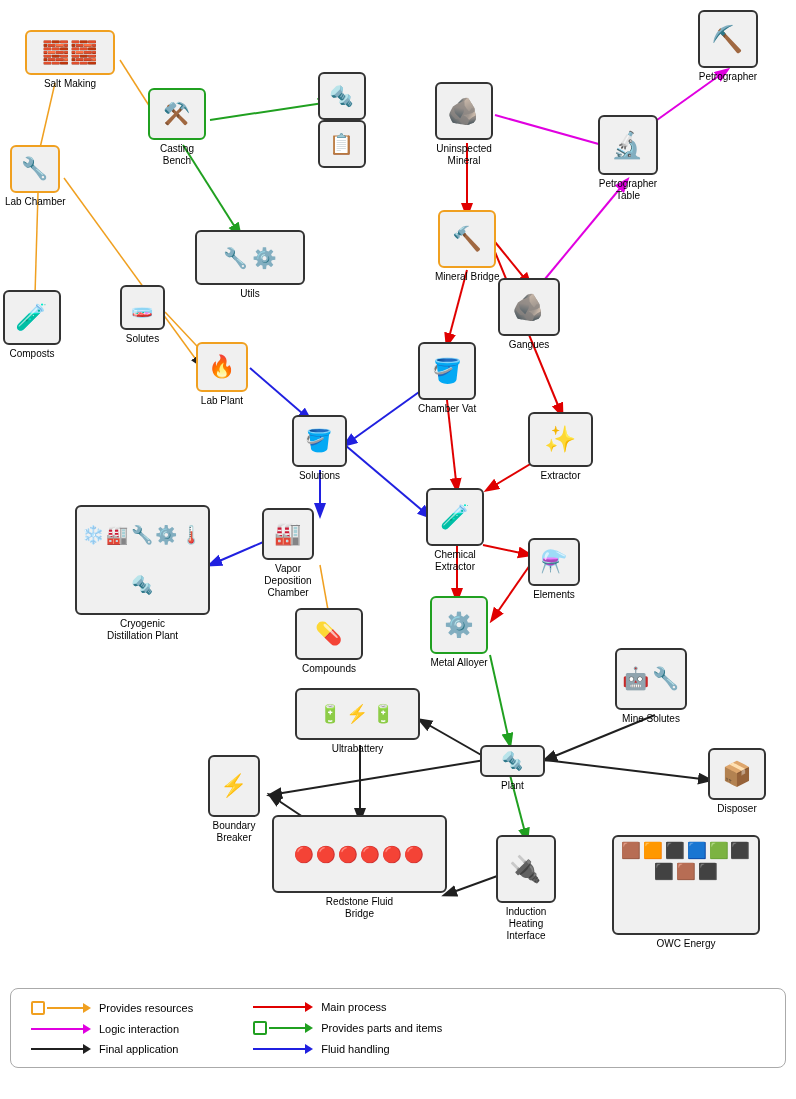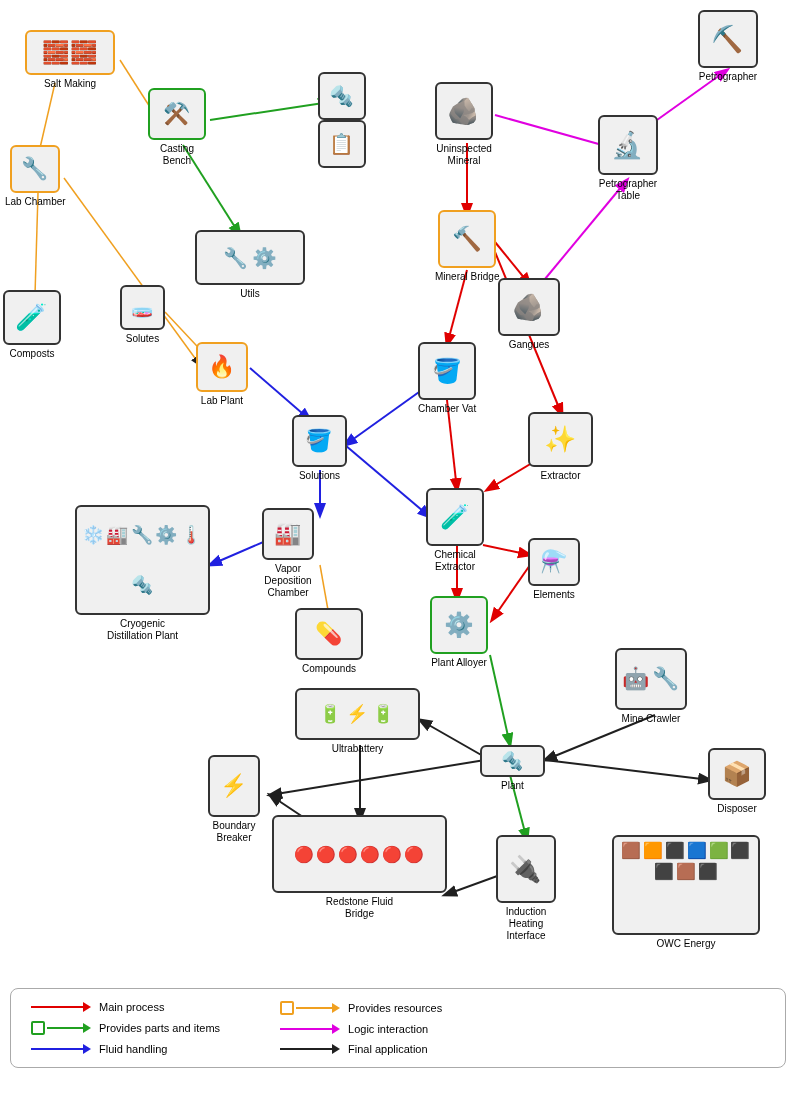--- a/index.html
+++ b/index.html
@@ -293,21 +293,21 @@
     <div class="node-box" style="width:65px;height:32px;">
       <span style="font-size:18px;">🔩</span>
     </div>
     <div class="node-label">Plant</div>
   </div>
 
   <div class="node" style="left:430px;top:596px;">
     <div class="node-box green-border" style="width:58px;height:58px;">
       <span style="font-size:24px;">⚙️</span>
     </div>
-    <div class="node-label">Plant Alloyer</div>
+    <div class="node-label">Metal Alloyer</div>
   </div>
 
   <div class="node" style="left:426px;top:488px;">
     <div class="node-box" style="width:58px;height:58px;">
       <span style="font-size:24px;">🧪</span>
     </div>
     <div class="node-label">Chemical<br>Extractor</div>
   </div>
 
   <div class="node" style="left:528px;top:412px;">
@@ -364,21 +364,21 @@
       <span style="font-size:26px;">⛏️</span>
     </div>
     <div class="node-label">Petrographer</div>
   </div>
 
   <div class="node" style="left:615px;top:648px;">
     <div class="node-box" style="width:72px;height:62px; flex-direction:row; gap:2px;">
       <span style="font-size:22px;">🤖</span>
         <span style="font-size:22px;">🔧</span>
     </div>
-    <div class="node-label">Mine Crawler</div>
+    <div class="node-label">Mine Solutes</div>
   </div>
 
   <div class="node" style="left:708px;top:748px;">
     <div class="node-box" style="width:58px;height:52px;">
       <span style="font-size:24px;">📦</span>
     </div>
     <div class="node-label">Disposer</div>
   </div>
 
   <div class="node" style="left:496px;top:835px;">
@@ -402,20 +402,45 @@
     </div>
     <div class="node-label">OWC Energy</div>
   </div>
 
 </div>
 
 <div id="legend">
   <div class="legend-col">
     <div class="legend-item">
       <span class="legend-arrow">
+        <span style="width:14px;height:14px;border:2px solid #f0a020;border-radius:2px;display:inline-block;margin-right:2px;"></span>
+        <span class="legend-line" style="background:#f0a020;"></span>
+        <span style="width:0;height:0;border-top:5px solid transparent;border-bottom:5px solid transparent;border-left:8px solid #f0a020;"></span>
+      </span>
+      <span>Provides resources</span>
+    </div>
+    <div class="legend-item">
+      <span class="legend-arrow">
+        <span class="legend-line" style="background:#e000e0;"></span>
+        <span style="width:0;height:0;border-top:5px solid transparent;border-bottom:5px solid transparent;border-left:8px solid #e000e0;"></span>
+      </span>
+      <span>Logic interaction</span>
+    </div>
+    <div class="legend-item">
+      <span class="legend-arrow">
+        <span class="legend-line" style="background:#202020;"></span>
+        <span style="width:0;height:0;border-top:5px solid transparent;border-bottom:5px solid transparent;border-left:8px solid #202020;"></span>
+      </span>
+      <span>Final application</span>
+    </div>
+  </div>
+
+  <div class="legend-col">
+    <div class="legend-item">
+      <span class="legend-arrow">
         <span class="legend-line" style="background:#e00000;"></span>
         <span style="width:0;height:0;border-top:5px solid transparent;border-bottom:5px solid transparent;border-left:8px solid #e00000;"></span>
       </span>
       <span>Main process</span>
     </div>
     <div class="legend-item">
       <span class="legend-arrow">
         <span style="width:14px;height:14px;border:2px solid #20a020;border-radius:2px;display:inline-block;margin-right:2px;"></span>
         <span class="legend-line" style="background:#20a020;"></span>
         <span style="width:0;height:0;border-top:5px solid transparent;border-bottom:5px solid transparent;border-left:8px solid #20a020;"></span>
@@ -423,38 +448,13 @@
       <span>Provides parts and items</span>
     </div>
     <div class="legend-item">
       <span class="legend-arrow">
         <span class="legend-line" style="background:#2020e0;"></span>
         <span style="width:0;height:0;border-top:5px solid transparent;border-bottom:5px solid transparent;border-left:8px solid #2020e0;"></span>
       </span>
       <span>Fluid handling</span>
     </div>
   </div>
-
-  <div class="legend-col">
-    <div class="legend-item">
-      <span class="legend-arrow">
-        <span style="width:14px;height:14px;border:2px solid #f0a020;border-radius:2px;display:inline-block;margin-right:2px;"></span>
-        <span class="legend-line" style="background:#f0a020;"></span>
-        <span style="width:0;height:0;border-top:5px solid transparent;border-bottom:5px solid transparent;border-left:8px solid #f0a020;"></span>
-      </span>
-      <span>Provides resources</span>
-    </div>
-    <div class="legend-item">
-      <span class="legend-arrow">
-        <span class="legend-line" style="background:#e000e0;"></span>
-        <span style="width:0;height:0;border-top:5px solid transparent;border-bottom:5px solid transparent;border-left:8px solid #e000e0;"></span>
-      </span>
-      <span>Logic interaction</span>
-    </div>
-    <div class="legend-item">
-      <span class="legend-arrow">
-        <span class="legend-line" style="background:#202020;"></span>
-        <span style="width:0;height:0;border-top:5px solid transparent;border-bottom:5px solid transparent;border-left:8px solid #202020;"></span>
-      </span>
-      <span>Final application</span>
-    </div>
-  </div>
 </div>
 
 </body></html>

